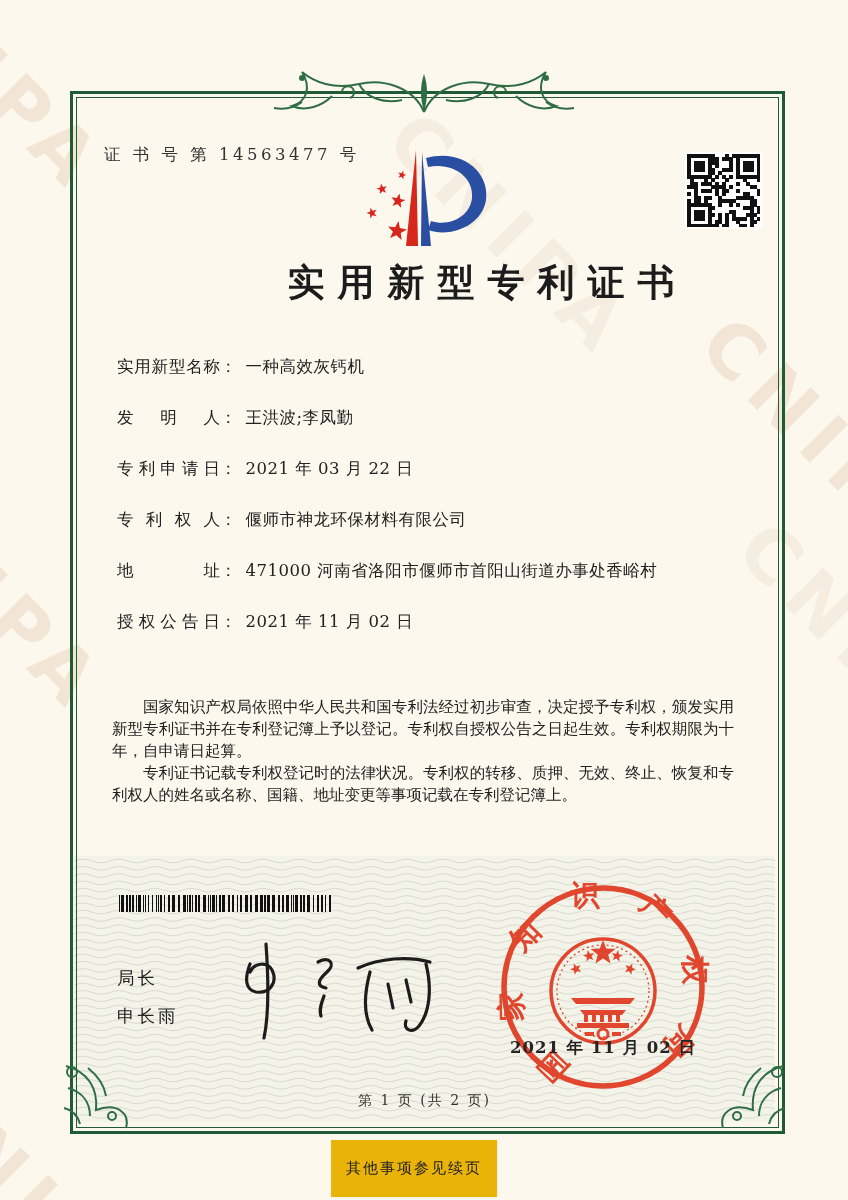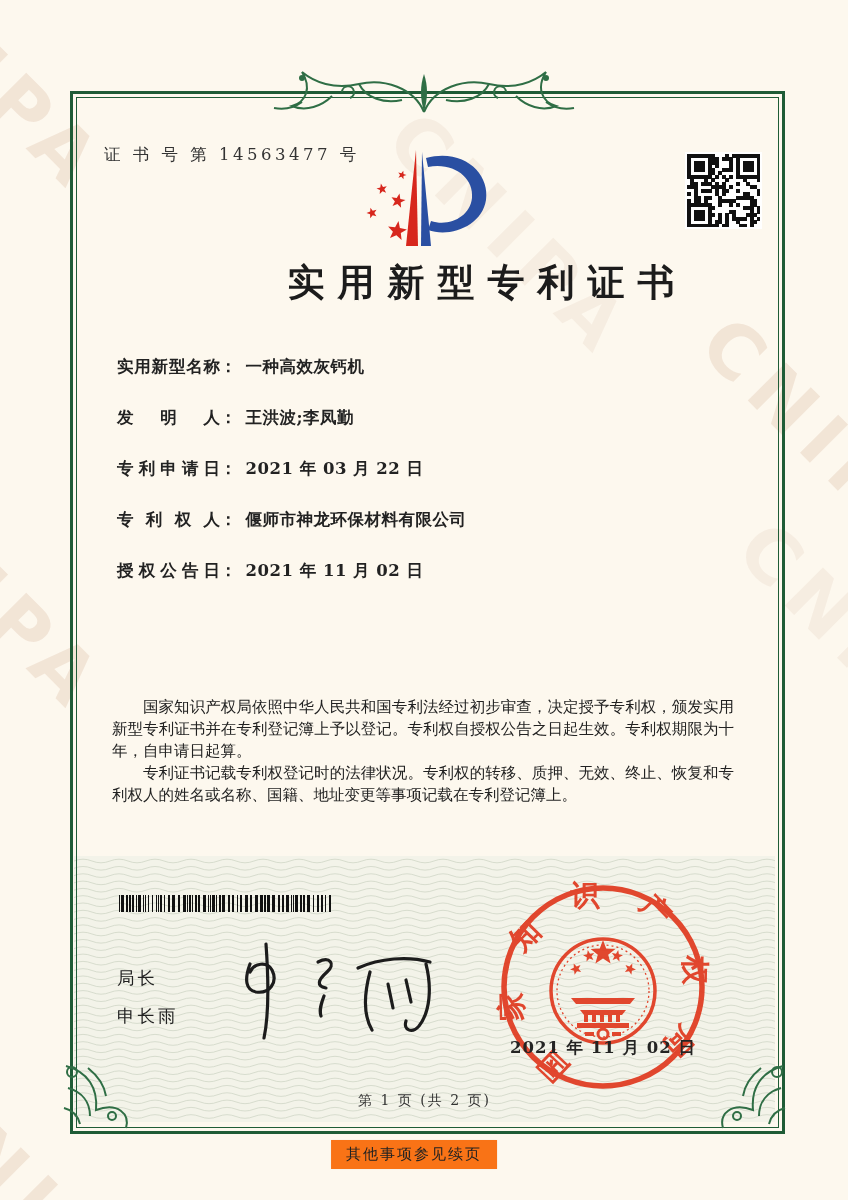--- a/index.html
+++ b/index.html
@@ -23,42 +23,42 @@
 
   .layer{position:absolute;left:0;top:4px;width:848px;height:1200px;z-index:4;}
 
   .cert-no{position:absolute;left:104px;top:140px;font-size:16.5px;letter-spacing:3.5px;color:#333;}
   .logo{position:absolute;left:342px;top:136px;}
   .qr{position:absolute;left:685px;top:148px;background:#fff;padding:2px;}
   .title{position:absolute;left:70px;top:254px;width:835px;text-align:center;
          font-size:37px;font-weight:700;letter-spacing:13px;color:#1c1c1c;}
 
   .fields{position:absolute;left:117px;top:352px;width:616px;font-size:16.5px;color:#222;}
-  .frow{height:27px;margin-bottom:24px;white-space:nowrap;font-weight:bold;}
+  .frow{height:27px;margin-bottom:24px;white-space:nowrap;}
   .frow.split{display:flex;}
   .grp1{flex:0 0 340px;}
   .jl{display:inline-block;width:103px;text-align-last:justify;vertical-align:bottom;}
   .colon{margin-right:9px;}
   .fval{letter-spacing:0.5px;}
 
   .body-text{position:absolute;left:112px;top:692px;width:622px;font-size:15.5px;
              line-height:22px;color:#222;text-align:justify;}
   .body-text p{margin:0;text-indent:2em;}
 
   .barcode{position:absolute;left:119px;top:891px;}
   .signoff{position:absolute;left:117px;top:962px;font-family:Liberation Serif, serif;
            font-size:17.5px;letter-spacing:3px;color:#222;}
   .signoff div{margin-bottom:14px;}
   .signature{position:absolute;left:220px;top:934px;}
   .seal{position:absolute;left:492px;top:872px;}
 
   .page-info{position:absolute;left:70px;top:1088px;width:709px;text-align:center;
              font-size:14px;letter-spacing:2px;color:#333;}
   .note{position:absolute;left:50%;top:1136px;transform:translateX(-56%);
-        background:#f97316;padding:5px 15px;font-size:15px;letter-spacing:2px;color:#222;
+        background:#eab308;padding:19px 15px;font-size:15px;letter-spacing:2px;color:#222;
         box-shadow:0 0 2px rgba(0,0,0,0.05);}
 </style>
 </head>
 <body>
 
 <div class="page">
 
   <span class="wm" style="left:-95px;top:-70px;">CNIPA</span>
   <span class="wm faint" style="left:432px;top:95px;">CNIPA</span>
   <span class="wm" style="left:745px;top:300px;">CNIPA</span>
@@ -404,20 +404,23 @@
       </div>
       <div class="frow">
         <span class="jl">发明人</span><span class="colon">：</span><span class="fval">王洪波;李凤勤</span>
       </div>
       <div class="frow">
         <span class="jl">专利申请日</span><span class="colon">：</span><span class="fval">2021 年 03 月 22 日</span>
       </div>
       <div class="frow">
         <span class="jl">专利权人</span><span class="colon">：</span><span class="fval">偃师市神龙环保材料有限公司</span>
       </div>
+      <div class="frow">
+        <span class="jl">地址</span><span class="colon">：</span><span class="fval">471000 河南省洛阳市偃师市首阳山街道办事处香峪村</span>
+      </div>
       <div class="frow split">
         <span class="grp1">
           <span class="jl">授权公告日</span><span class="colon">：</span><span class="fval">2021 年 11 月 02 日</span>
         </span>
       </div>
     </div>
 
     <div class="body-text">
       <p>国家知识产权局依照中华人民共和国专利法经过初步审查，决定授予专利权，颁发实用新型专利证书并在专利登记簿上予以登记。专利权自授权公告之日起生效。专利权期限为十年，自申请日起算。</p>
       <p>专利证书记载专利权登记时的法律状况。专利权的转移、质押、无效、终止、恢复和专利权人的姓名或名称、国籍、地址变更等事项记载在专利登记簿上。</p>

